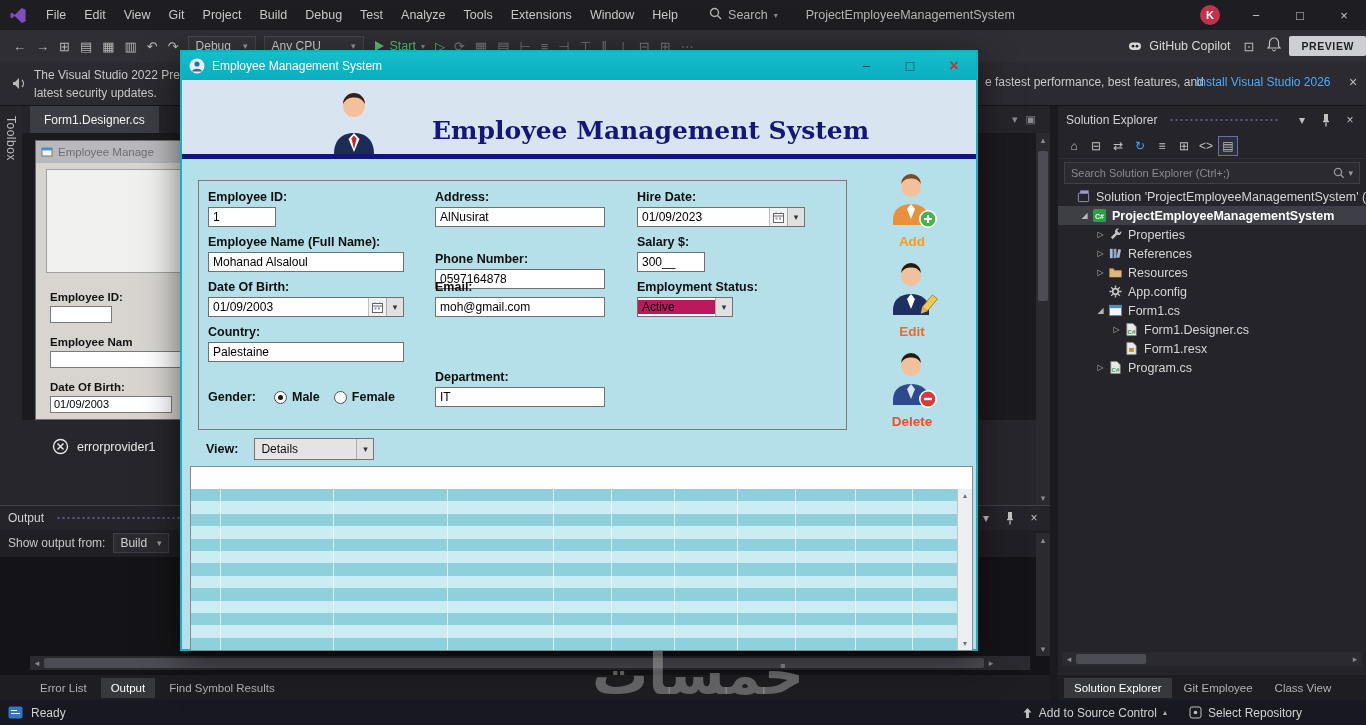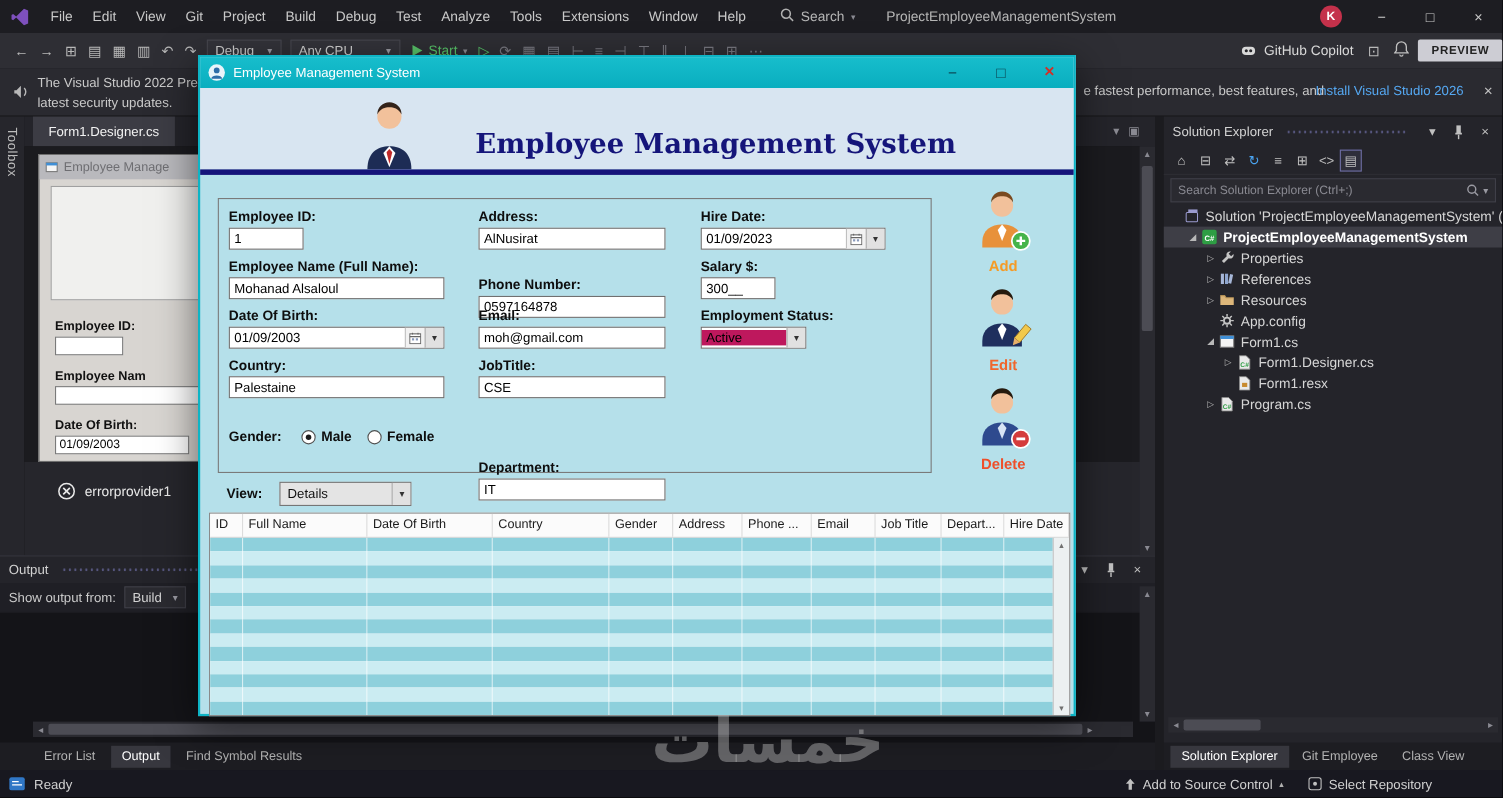--- a/index.html
+++ b/index.html
@@ -600,27 +600,21 @@
       <div class="fctrl" style="width:170px;">
           <span class="fval">0597164878</span>
         </div>
     </div>
     <div class="fld" style="left:253px;top:228px;">
       <div class="flabel">Email:</div>
       <div class="fctrl" style="width:170px;">
           <span class="fval">moh@gmail.com</span>
         </div>
     </div>
-    <div class="fld" style="left:253px;top:273px;">
-      <div class="flabel">JobTitle:</div>
-      <div class="fctrl" style="width:170px;">
-          <span class="fval">CSE</span>
-        </div>
-    </div>
-    <div class="fld" style="left:253px;top:318px;margin-top:48px;">
+    <div class="fld" style="left:253px;top:318px;">
       <div class="flabel">Department:</div>
       <div class="fctrl" style="width:170px;">
           <span class="fval">IT</span>
         </div>
     </div>
 
     <div class="fld" style="left:455px;top:138px;">
       <div class="flabel">Hire Date:</div>
       <div class="fctrl" style="width:168px;">
         <span class="fval">01/09/2023</span>
@@ -690,33 +684,20 @@
 
     <div class="view-row">
       <span class="flabel" style="margin:0;">View:</span>
       <span class="view-combo">
         <span class="fval">Details</span>
         <span class="dd-btn" style="height:20px;">▾</span>
       </span>
     </div>
 
     <div class="listview">
-      <div class="lv-header">
-          <span class="lv-hcell" style="width: 30px;">ID</span>
-          <span class="lv-hcell" style="width: 113px;">Full Name</span>
-          <span class="lv-hcell" style="width: 114px;">Date Of Birth</span>
-          <span class="lv-hcell" style="width: 106px;">Country</span>
-          <span class="lv-hcell" style="width: 58px;">Gender</span>
-          <span class="lv-hcell" style="width: 63px;">Address</span>
-          <span class="lv-hcell" style="width: 63px;">Phone ...</span>
-          <span class="lv-hcell" style="width: 58px;">Email</span>
-          <span class="lv-hcell" style="width: 60px;">Job Title</span>
-          <span class="lv-hcell" style="width: 57px;">Depart...</span>
-          <span class="lv-hcell" style="flex: 1 1 0%;">Hire Date</span>
-        </div>
       <div class="lv-body">
           <div class="lv-row">
             <span class="lv-cell" style="width: 30px;"></span>
             <span class="lv-cell" style="width: 113px;"></span>
             <span class="lv-cell" style="width: 114px;"></span>
             <span class="lv-cell" style="width: 106px;"></span>
             <span class="lv-cell" style="width: 58px;"></span>
             <span class="lv-cell" style="width: 63px;"></span>
             <span class="lv-cell" style="width: 63px;"></span>
             <span class="lv-cell" style="width: 58px;"></span>

